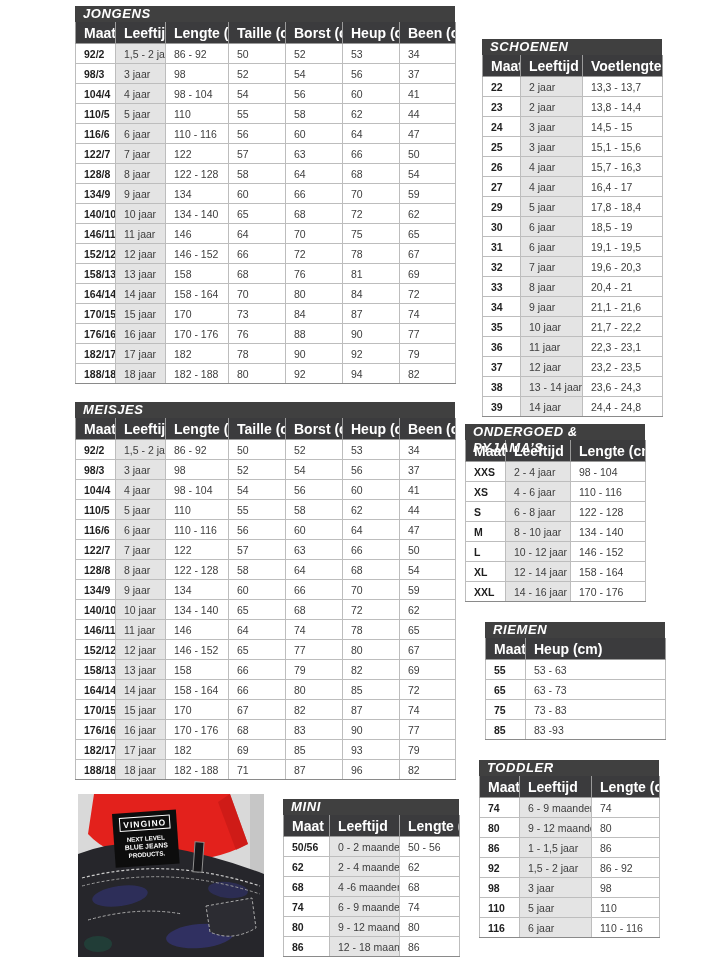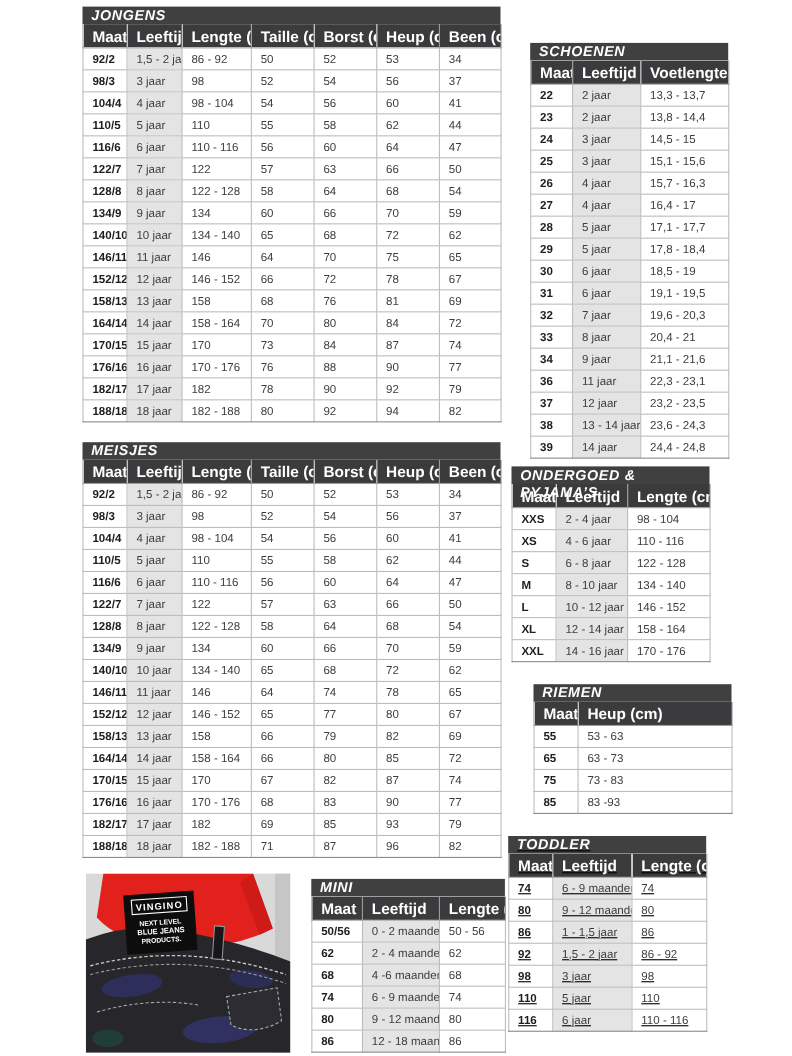--- a/index.html
+++ b/index.html
@@ -248,25 +248,20 @@
             <td class="c-first">26</td>
             <td class="c-shade">4 jaar</td>
             <td>15,7 - 16,3</td>
           </tr>
           <tr>
             <td class="c-first">27</td>
             <td class="c-shade">4 jaar</td>
             <td>16,4 - 17</td>
           </tr>
           <tr>
-            <td class="c-first">28</td>
-            <td class="c-shade">5 jaar</td>
-            <td>17,1 - 17,7</td>
-          </tr>
-          <tr>
             <td class="c-first">29</td>
             <td class="c-shade">5 jaar</td>
             <td>17,8 - 18,4</td>
           </tr>
           <tr>
             <td class="c-first">30</td>
             <td class="c-shade">6 jaar</td>
             <td>18,5 - 19</td>
           </tr>
           <tr>
@@ -281,20 +276,25 @@
           </tr>
           <tr>
             <td class="c-first">33</td>
             <td class="c-shade">8 jaar</td>
             <td>20,4 - 21</td>
           </tr>
           <tr>
             <td class="c-first">34</td>
             <td class="c-shade">9 jaar</td>
             <td>21,1 - 21,6</td>
+          </tr>
+          <tr>
+            <td class="c-first">35</td>
+            <td class="c-shade">10 jaar</td>
+            <td>21,7 - 22,2</td>
           </tr>
           <tr>
             <td class="c-first">36</td>
             <td class="c-shade">11 jaar</td>
             <td>22,3 - 23,1</td>
           </tr>
           <tr>
             <td class="c-first">37</td>
             <td class="c-shade">12 jaar</td>
             <td>23,2 - 23,5</td>
@@ -576,21 +576,21 @@
             <td>73 - 83</td>
           </tr>
           <tr>
             <td class="c-first">85</td>
             <td>83 -93</td>
           </tr>
         </tbody>
       </table>
     </div>
 
-  <div class="size-table" style="left:462px;top:760px;width:180px;text-decoration:underline;">
+  <div class="size-table" style="left:479px;top:760px;width:180px;">
       <div class="tbl-title">TODDLER</div>
       <table class="tbl">
         <colgroup>
           <col style="width: 40px;">
           <col style="width: 72px;">
           <col style="width: 68px;">
         </colgroup>
         <thead>
           <tr>
             <th>Maat</th>

